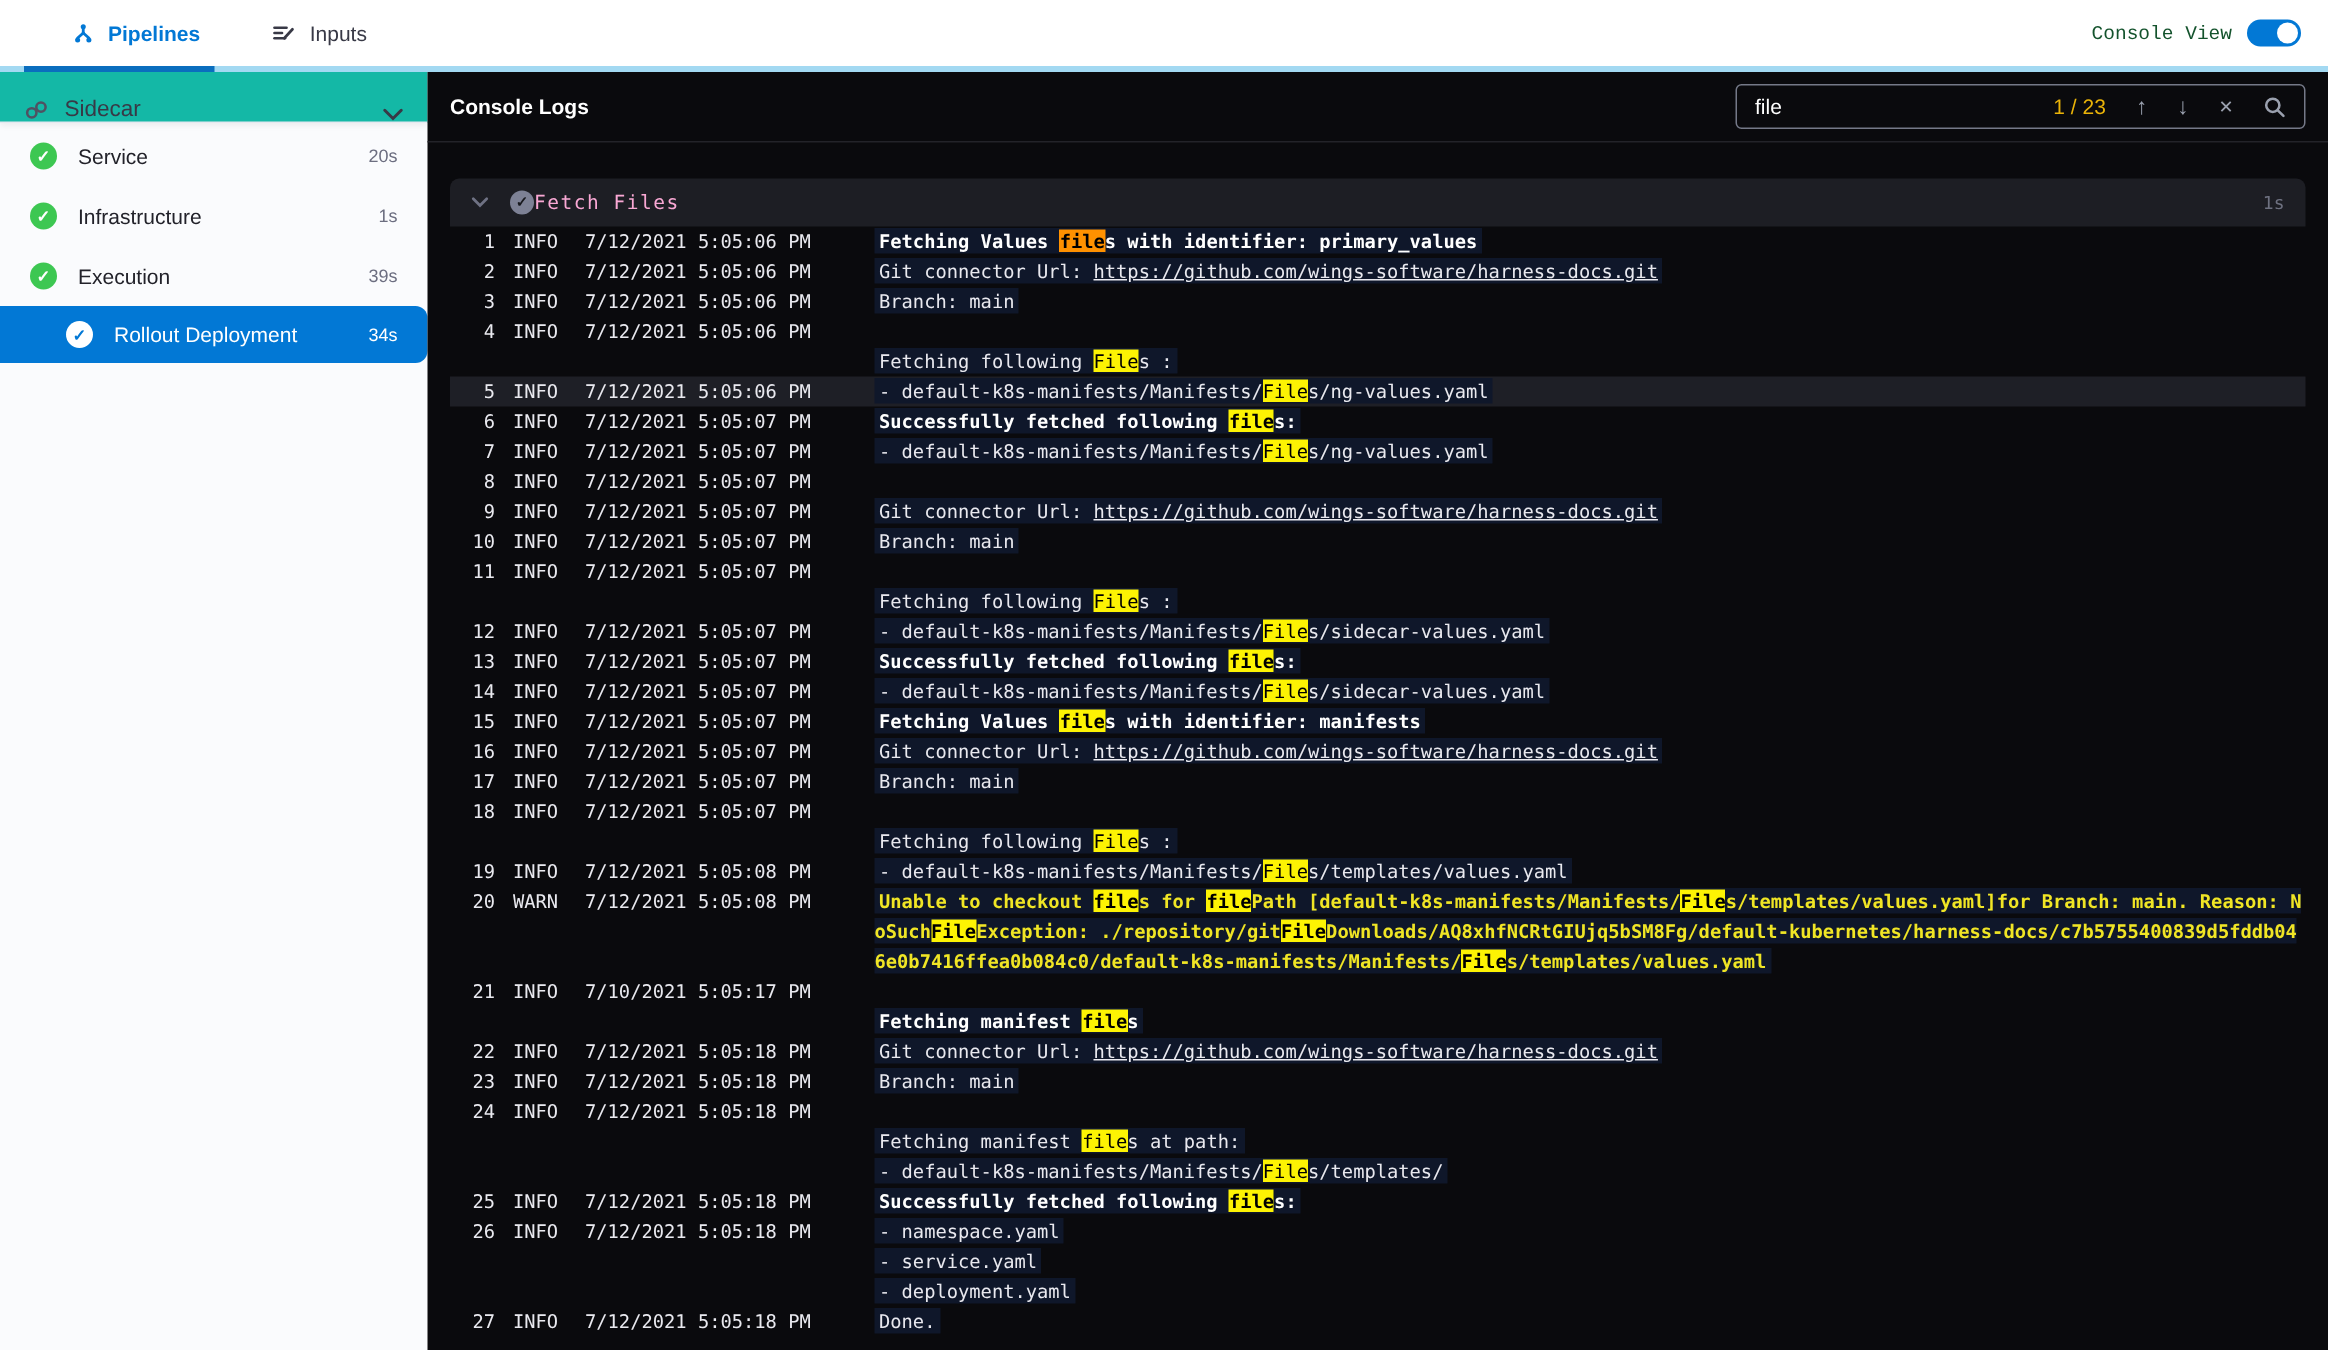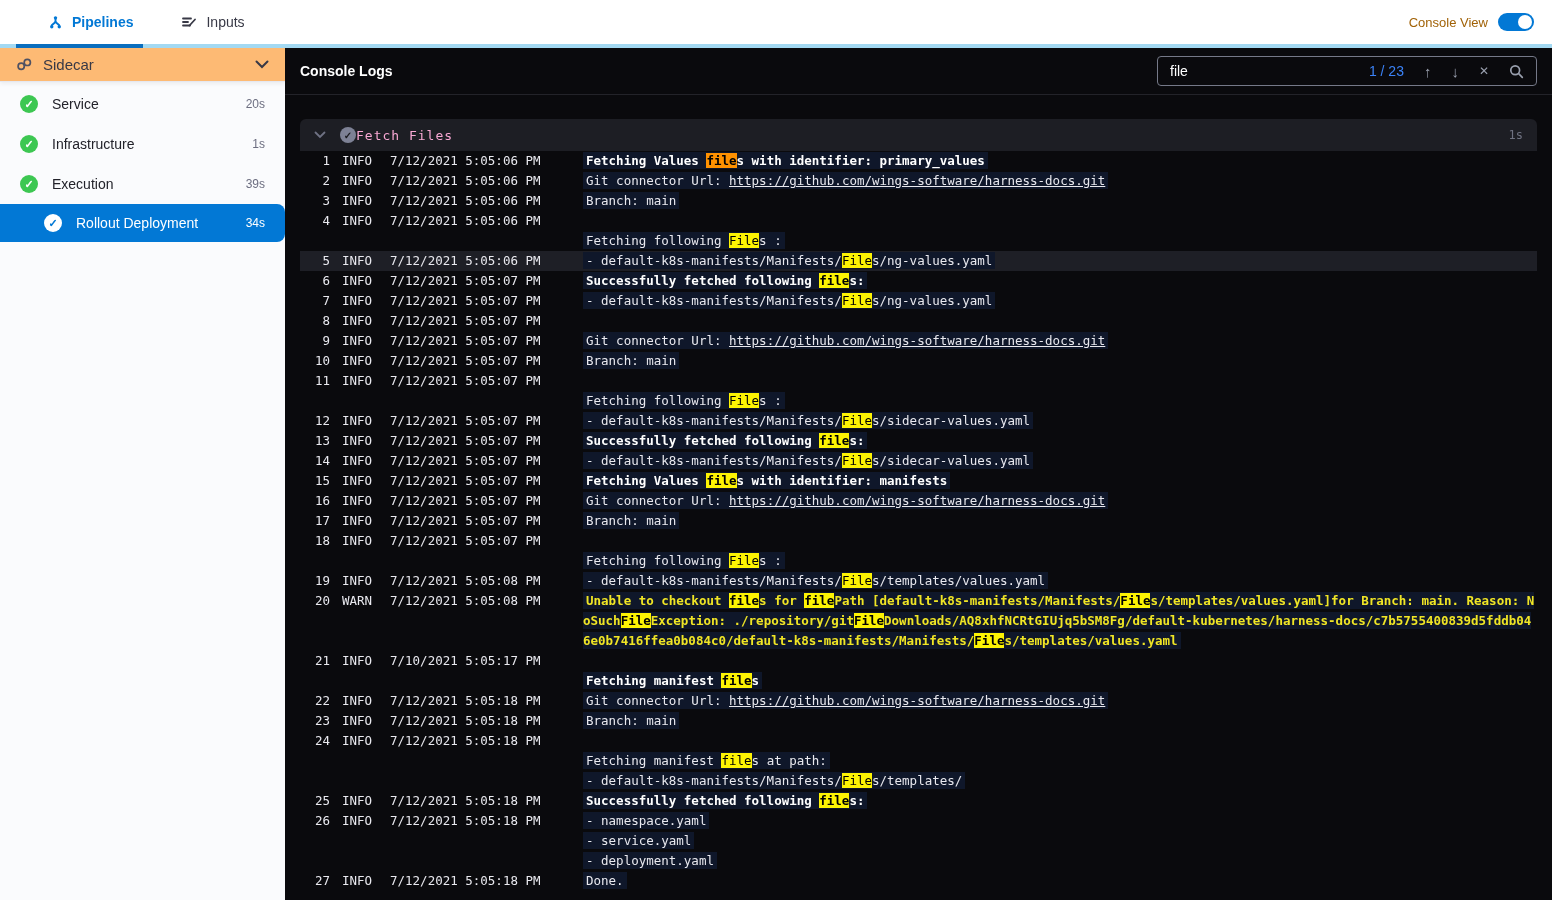--- a/index.html
+++ b/index.html
@@ -6,32 +6,32 @@
   html,body { width:1552px; height:900px; overflow:hidden; background:#fff;
     font-family:"Liberation Sans", sans-serif; }
   .app { width:1552px; height:900px; display:flex; flex-direction:column; }
 
   
   .topbar { height:44px; background:#fff; display:flex; align-items:center; flex:0 0 44px; }
   .tab { display:flex; align-items:center; gap:9px; height:44px; padding:0 10px; cursor:pointer; }
   .tab-pipelines { margin-left:38px; color:#0278d5; font-weight:600; font-size:14px; }
   .tab-inputs { margin-left:28px; color:#383946; font-weight:500; font-size:14px; }
   .topbar-right { margin-left:auto; display:flex; align-items:center; gap:10px; padding-right:18px; }
-  .console-view-label { font-size:13px; color:#a16207; }
+  .console-view-label { font-size:13px; color:#14532d;font-family:Liberation Mono, monospace; }
   .toggle { width:36px; height:18px; border-radius:9px; background:#0278d5; position:relative; cursor:pointer; }
   .toggle .knob { position:absolute; right:2px; top:2px; width:14px; height:14px; border-radius:50%; background:#fff; }
   .strip { height:4px; background:#a3d9f2; position:relative; flex:0 0 4px; }
   .strip .active-seg { position:absolute; left:16px; top:0; width:127px; height:4px; background:#0a6ebe; }
 
   
   .main { flex:1; display:flex; min-height:0; }
 
   
   .sidebar { width:285px; flex:0 0 285px; background:#fafbfd; display:flex; flex-direction:column; }
-  .stage-header { height:34px; background:#fdba74; display:flex; align-items:center; padding:0 16px;
+  .stage-header { height:34px; background:#14b8a6; display:flex; align-items:flex-end; padding:0 16px;
     border-bottom:1px solid #e6e8f0; box-shadow:0 2px 4px rgba(0,0,0,.06); }
   .stage-header .stage-name { font-size:15px; color:#383946; margin-left:10px; }
   .stage-header .chev { margin-left:auto; }
   .steps { padding-top:2px; }
   .step { height:40px; display:flex; align-items:center; padding:0 20px; cursor:pointer; }
   .step .label { font-size:14px; color:#22222a; margin-left:14px; }
   .step .dur { margin-left:auto; font-size:12px; color:#6c6e80; }
   .ckc { width:18px; height:18px; border-radius:50%; background:#3dc752; color:#fff;
     display:flex; align-items:center; justify-content:center; font-size:11px; font-weight:bold; flex:0 0 18px; }
   .step.selected { background:#0278d5; border-radius:0 8px 8px 0; height:38px; padding-left:44px; }
@@ -41,21 +41,21 @@
 
   
   .console { flex:1; background:#0a0a0d; display:flex; flex-direction:column; min-width:0; }
   .console-header { height:47px; display:flex; align-items:center; padding:0 15px; flex:0 0 47px;
     border-bottom:1px solid #232329; }
   .console-title { color:#fff; font-size:14px; font-weight:bold; }
   .searchbox { margin-left:auto; width:380px; height:30px; border:1px solid #757988; border-radius:4px;
     display:flex; align-items:center; padding:0 12px; gap:20px; }
   .searchbox input { background:transparent; border:none; outline:none; color:#fff; font-size:14px;
     flex:1; min-width:0; font-family:"Liberation Sans", sans-serif; }
-  .searchbox .counter { color:#3b82f6; font-size:14px; white-space:nowrap; }
+  .searchbox .counter { color:#eab308; font-size:14px; white-space:nowrap; }
   .sicon { color:#9aa0ae; font-size:15px; line-height:1; cursor:pointer; user-select:none; }
   .sicon.x { font-size:12px; }
 
   .console-body { flex:1; padding:24px 15px 0 15px; overflow:hidden; }
   .log-section-header { height:32px; background:#1d1e24; border-radius:6px 6px 0 0;
     display:flex; align-items:center; padding:0 14px; }
   .log-section-header .sec-title { font-family:"DejaVu Sans Mono", monospace; font-size:13px;
     color:#f9a8d4; letter-spacing:1px; }
   .log-section-header .sec-dur { margin-left:auto; color:#6e7180; font-size:12px;
     font-family:"DejaVu Sans Mono", monospace; }

